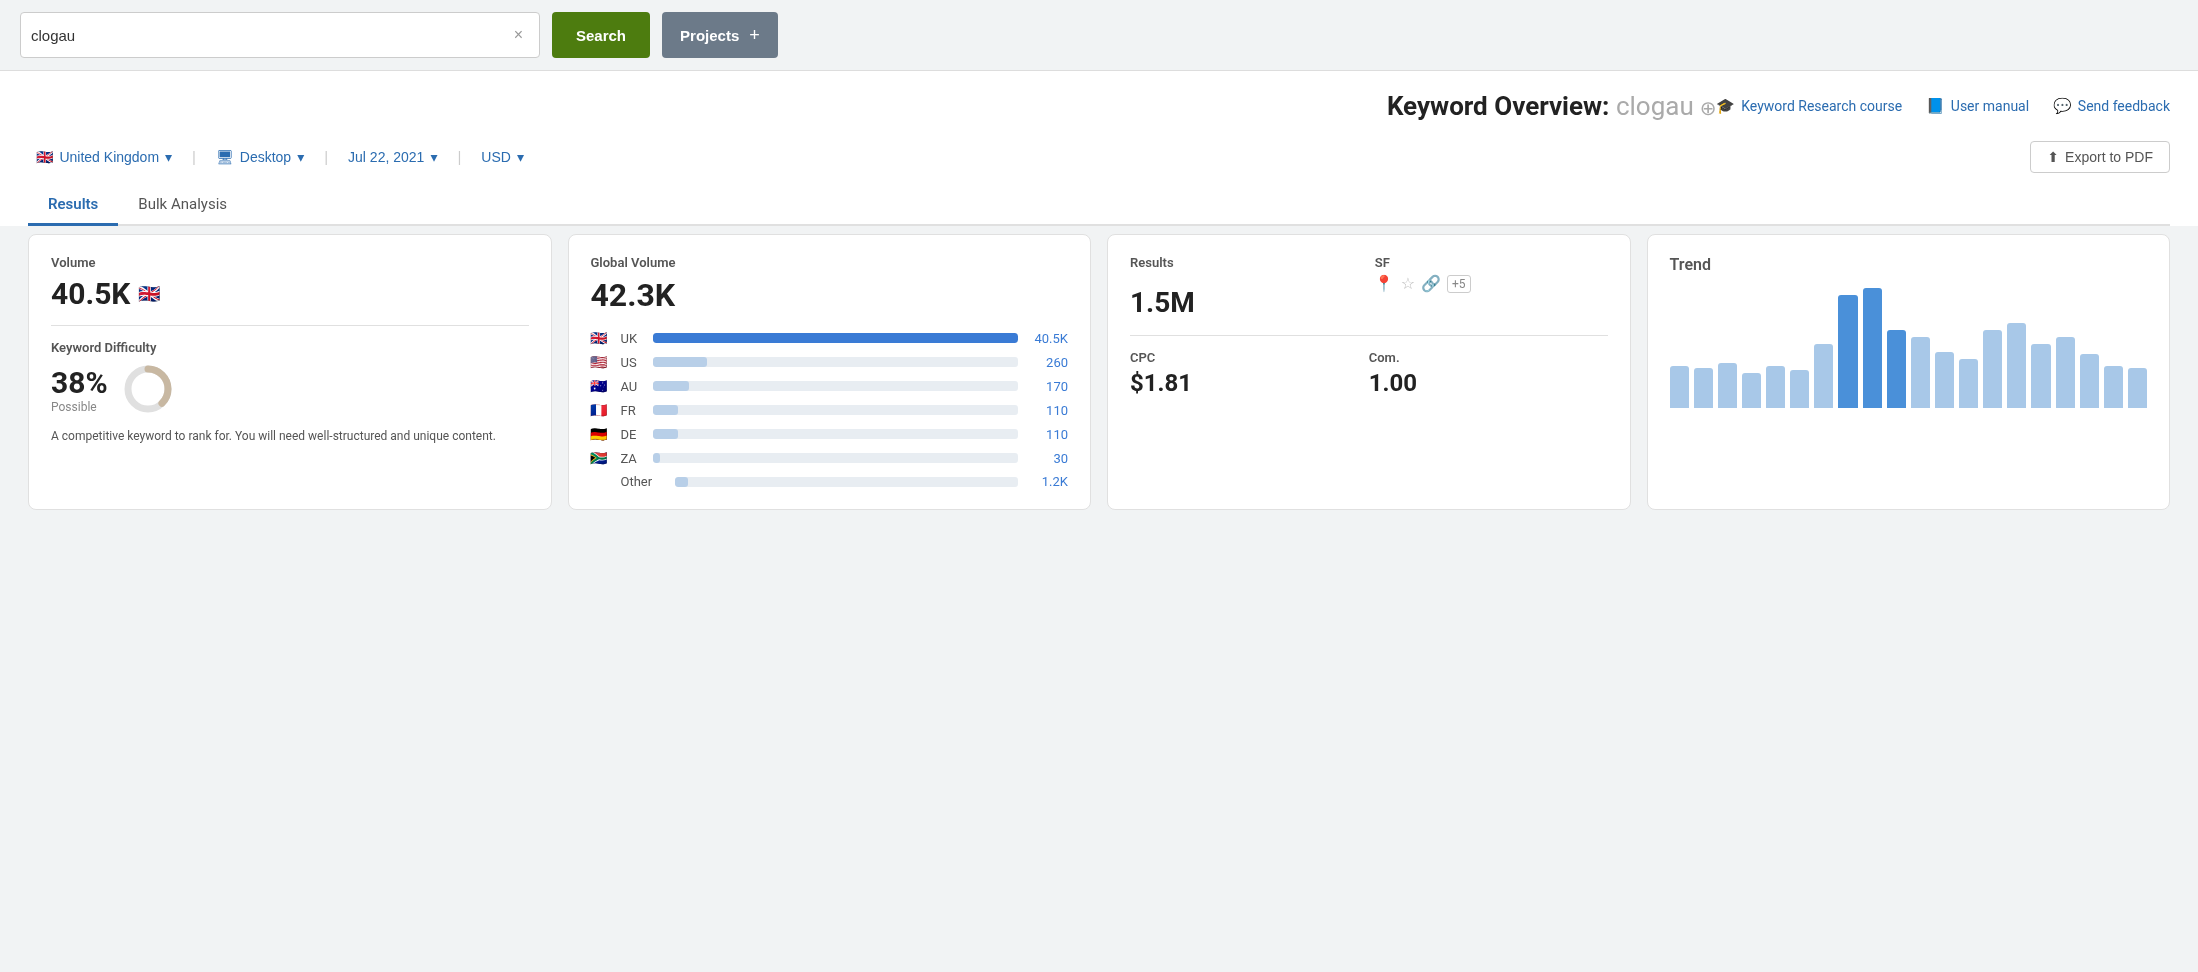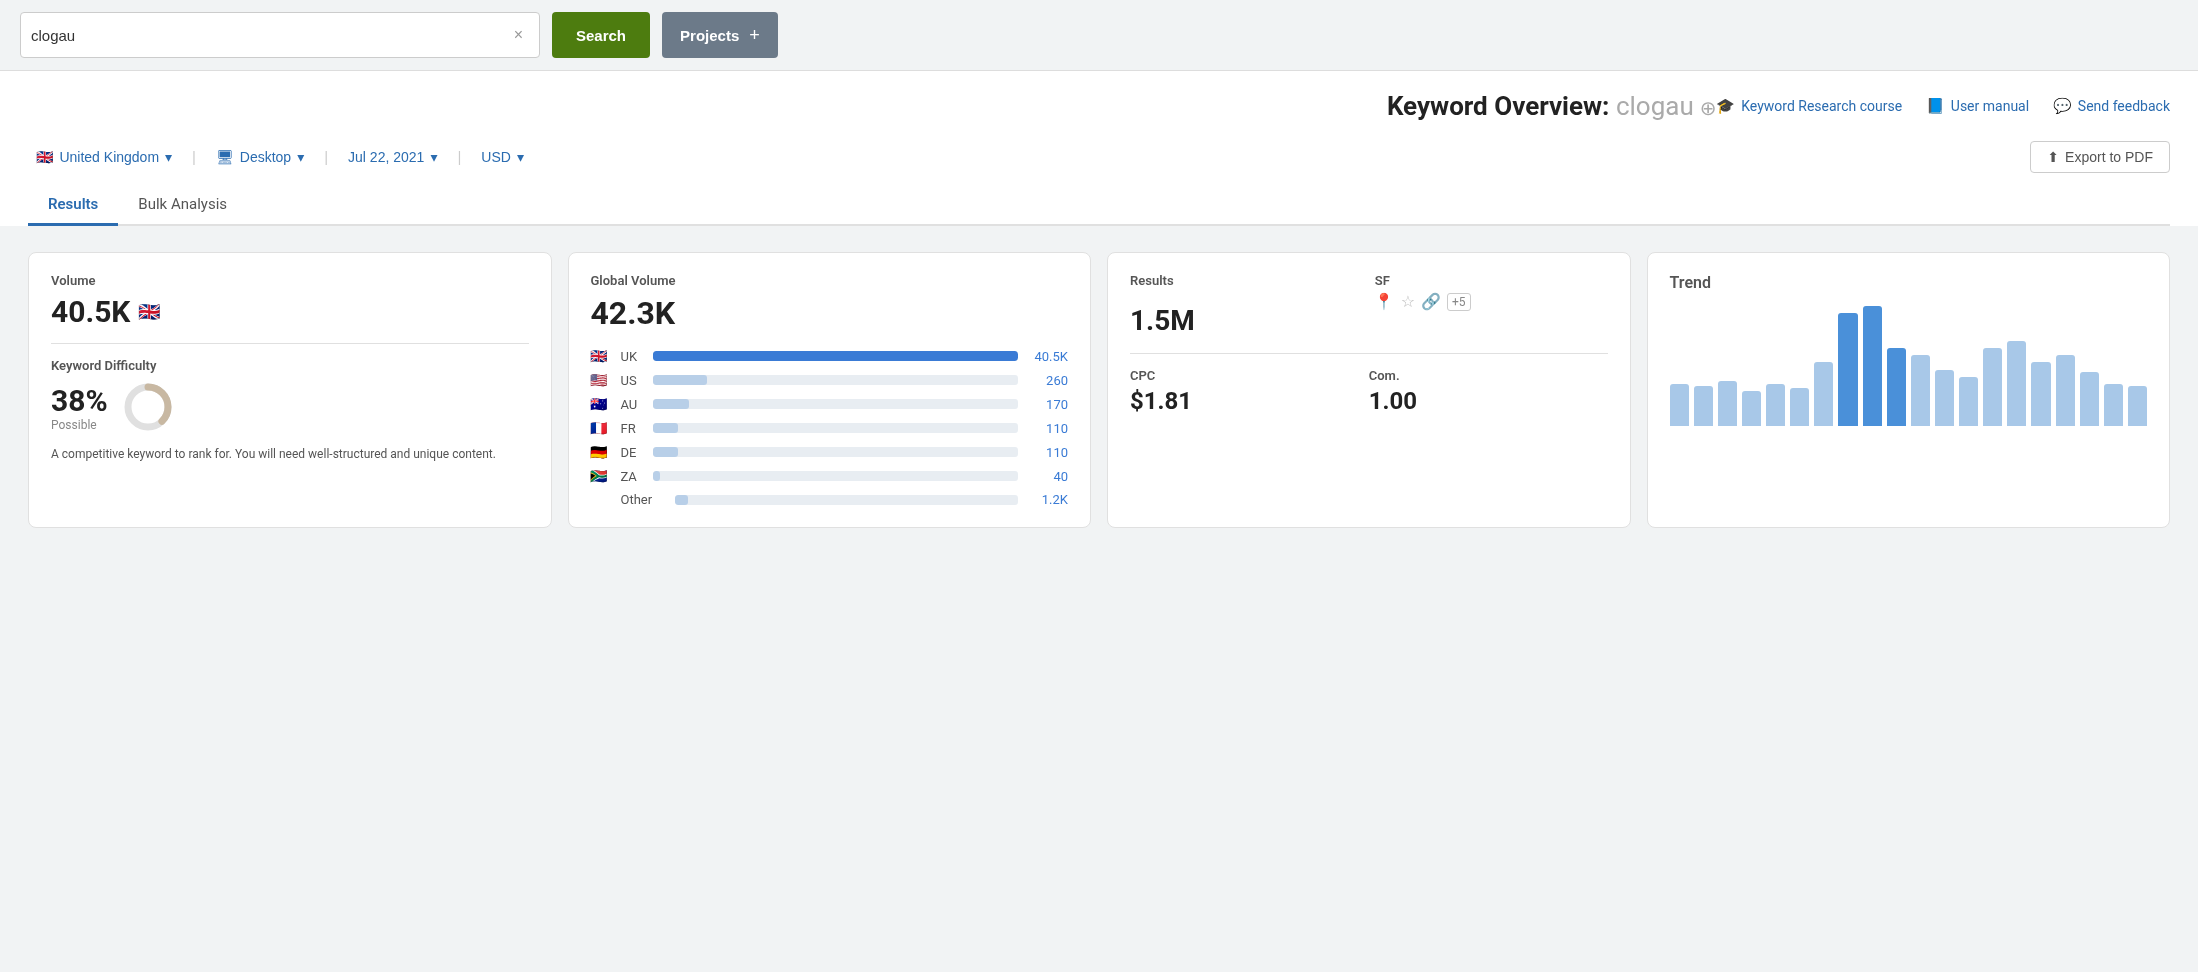--- a/index.html
+++ b/index.html
@@ -172,21 +172,21 @@
     }
     .tab.active {
       border-bottom: 3px solid #2b6cb0;
       color: #2b6cb0;
       font-weight: 600;
     }
 
     
     .cards-area {
       background: #f1f3f4;
-      padding: 26px 28px;
+      padding: 8px 28px;
       display: grid;
       grid-template-columns: 1fr 1fr 1fr 1fr;
       gap: 16px;
     }
 
     .card {
       background: #fff;
       border-radius: 8px;
       border: 1px solid #e0e0e0;
       padding: 20px 22px;
@@ -524,21 +524,21 @@
           <div class="bar-fill light" style="width:7%"></div>
         </div>
       <span class="country-value">110</span>
     </div>
     <div class="country-row">
       <span class="country-flag">🇿🇦</span>
       <span class="country-code">ZA</span>
       <div class="bar-container">
           <div class="bar-fill light" style="width:2%"></div>
         </div>
-      <span class="country-value">40</span>
+      <span class="country-value">30</span>
     </div>
     <div class="other-row">
       <span class="country-flag" style="width:22px"></span>
       <span class="other-label">Other</span>
       <div class="bar-container">
           <div class="bar-fill light" style="width:4%"></div>
         </div>
       <span class="country-value">1.2K</span>
     </div>
   </div>

